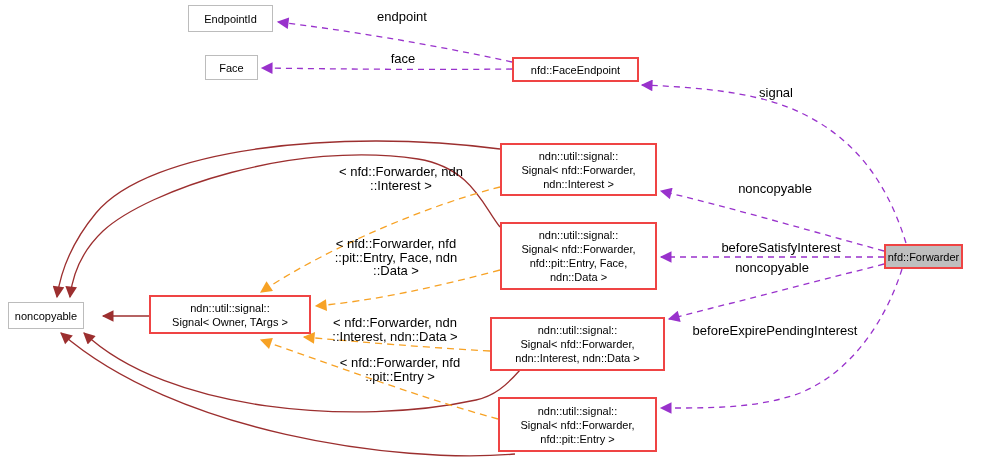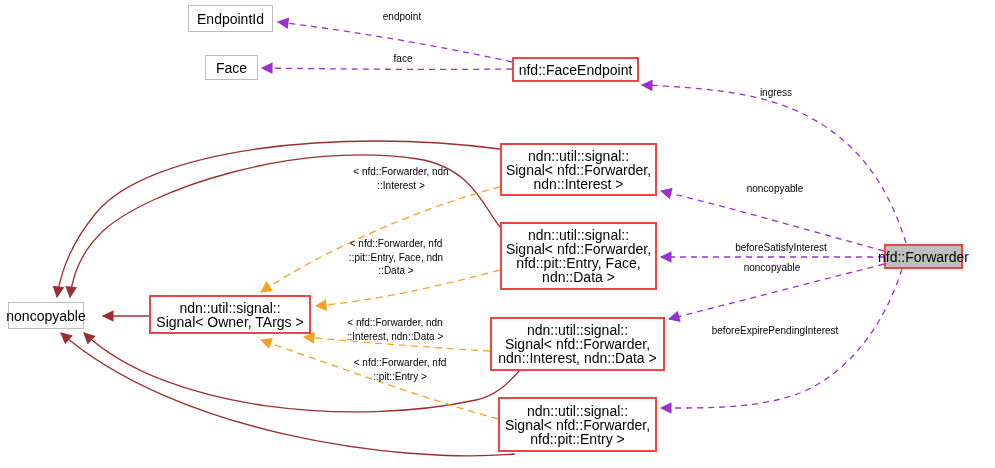--- a/index.html
+++ b/index.html
@@ -4,28 +4,28 @@
 <style>
   html,body{margin:0;padding:0;background:#fff;}
   #stage{
     position:relative;width:995px;height:468px;overflow:hidden;background:#ffffff;
     font-family:"Liberation Sans","DejaVu Sans",sans-serif;color:#000;
   }
   #edges{position:absolute;left:0;top:0;width:995px;height:468px;}
   .node{
     position:absolute;display:flex;align-items:center;justify-content:center;
     background:#fff;box-sizing:border-box;text-align:center;
-    font-size:14px;line-height:14px;
+    font-size:11px;line-height:14px;
   }
   .node .lbl{white-space:pre-line;}
   .node.dark{border:2px solid #ef4444;}
   .node.light{border:1px solid #bcbcbc;}
   .edge-label{
     position:absolute;transform:translate(-50%,-50%);
-    font-size:10px;line-height:13.5px;text-align:center;white-space:pre-line;
+    font-size:13px;line-height:13.5px;text-align:center;white-space:pre-line;
   }
 </style>
 </head>
 <body>
 
 <div id="stage">
 
   <svg id="edges" width="995" height="468" viewBox="0 0 995 468">
     <defs>
       <marker id="arr-purple" viewBox="0 0 10 10" refX="9" refY="5" markerWidth="11" markerHeight="9" orient="auto">
@@ -110,21 +110,21 @@
     <span class="lbl">ndn::util::signal::
 Signal&lt; Owner, TArgs &gt;</span>
   </div>
 
   <div class="node dark" style="left: 884px; top: 244px; width: 79px; height: 25px; background: rgb(191, 191, 191);">
     <span class="lbl">nfd::Forwarder</span>
   </div>
 
   <div class="edge-label" style="left:402px;top:17px;">endpoint</div>
   <div class="edge-label" style="left:403px;top:59px;">face</div>
-  <div class="edge-label" style="left:776px;top:93px;">ingress</div>
+  <div class="edge-label" style="left:776px;top:93px;">signal</div>
   <div class="edge-label" style="left:775px;top:189px;">noncopyable</div>
   <div class="edge-label" style="left:781px;top:248px;">beforeSatisfyInterest</div>
   <div class="edge-label" style="left:772px;top:268px;">noncopyable</div>
   <div class="edge-label" style="left:775px;top:331px;text-align:right;">beforeExpirePendingInterest</div>
   <div class="edge-label" style="left:401px;top:178px;">&lt; nfd::Forwarder, ndn
 ::Interest &gt;</div>
   <div class="edge-label" style="left:396px;top:257px;">&lt; nfd::Forwarder, nfd
 ::pit::Entry, Face, ndn
 ::Data &gt;</div>
   <div class="edge-label" style="left:395px;top:329px;">&lt; nfd::Forwarder, ndn

